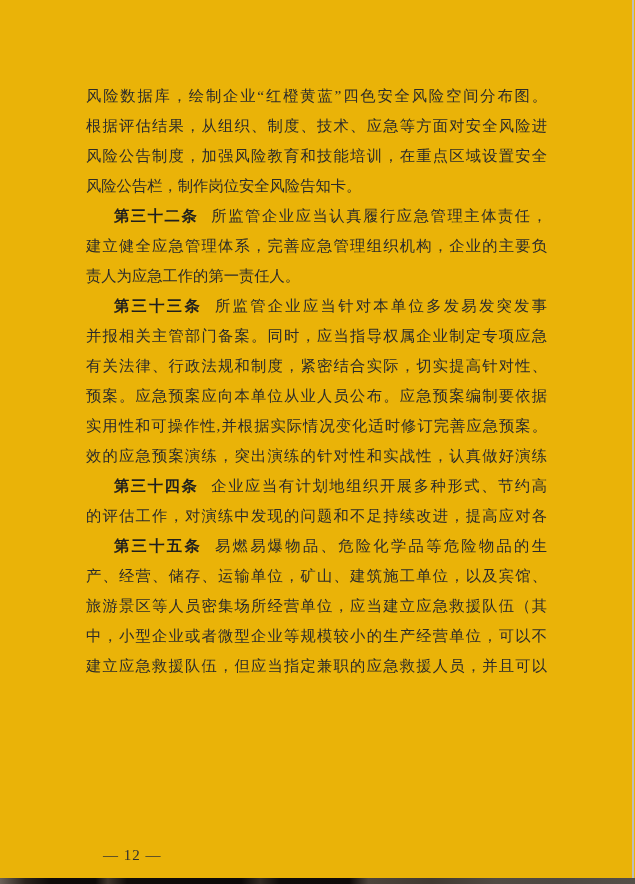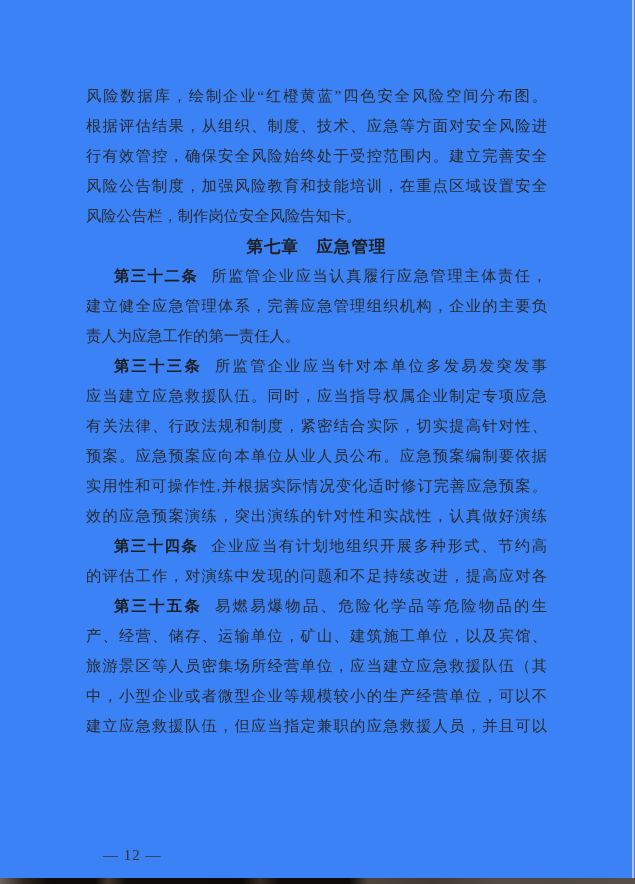--- a/index.html
+++ b/index.html
@@ -3,21 +3,21 @@
 <meta charset="utf-8">
 <style>
   html, body { margin: 0; padding: 0; }
   body {
     width: 635px; height: 884px;
     background: #ffffff;
     position: relative; overflow: hidden;
     font-family: "Liberation Serif", "DejaVu Serif", serif;
     color: #2b2b2b;
   }
-  .page { position: absolute; inset: 0; background: #3b82f6; }
+  .page { position: absolute; inset: 0; background: #eab308; }
   .content { position: absolute; left: 86px; top: 81px; width: 461px; }
   .line {
     height: 30px; line-height: 30px;
     font-size: 15.3px;
     white-space: nowrap;
     color: #2b2b2b;
   }
   .line.just {
     white-space: normal;
     text-align: justify;
@@ -63,29 +63,27 @@
       #514a43 78%, #4e4842 88%, #554f48 100%);
   }
 </style>
 </head>
 <body>
 
 <div class="page">
   <div class="content" id="doc-content">
       <div class="line just">风险数据库，绘制企业“红橙黄蓝”四色安全风险空间分布图。</div>
       <div class="line just">根据评估结果，从组织、制度、技术、应急等方面对安全风险进</div>
-      <div class="line just">行有效管控，确保安全风险始终处于受控范围内。建立完善安全</div>
       <div class="line just">风险公告制度，加强风险教育和技能培训，在重点区域设置安全</div>
       <div class="line">风险公告栏，制作岗位安全风险告知卡。</div>
-      <div class="line heading">第七章　应急管理</div>
       <div class="line just indent"><span class="head">第三十二条</span>所监管企业应当认真履行应急管理主体责任，</div>
       <div class="line just">建立健全应急管理体系，完善应急管理组织机构，企业的主要负</div>
       <div class="line">责人为应急工作的第一责任人。</div>
       <div class="line just indent"><span class="head">第三十三条</span>所监管企业应当针对本单位多发易发突发事</div>
-      <div class="line just">应当建立应急救援队伍。同时，应当指导权属企业制定专项应急</div>
+      <div class="line just">并报相关主管部门备案。同时，应当指导权属企业制定专项应急</div>
       <div class="line just">有关法律、行政法规和制度，紧密结合实际，切实提高针对性、</div>
       <div class="line just">预案。应急预案应向本单位从业人员公布。应急预案编制要依据</div>
       <div class="line just">实用性和可操作性,并根据实际情况变化适时修订完善应急预案。</div>
       <div class="line just">效的应急预案演练，突出演练的针对性和实战性，认真做好演练</div>
       <div class="line just indent"><span class="head">第三十四条</span>企业应当有计划地组织开展多种形式、节约高</div>
       <div class="line just">的评估工作，对演练中发现的问题和不足持续改进，提高应对各</div>
       <div class="line just indent"><span class="head">第三十五条</span>易燃易爆物品、危险化学品等危险物品的生</div>
       <div class="line just">产、经营、储存、运输单位，矿山、建筑施工单位，以及宾馆、</div>
       <div class="line just">旅游景区等人员密集场所经营单位，应当建立应急救援队伍（其</div>
       <div class="line just">中，小型企业或者微型企业等规模较小的生产经营单位，可以不</div>

